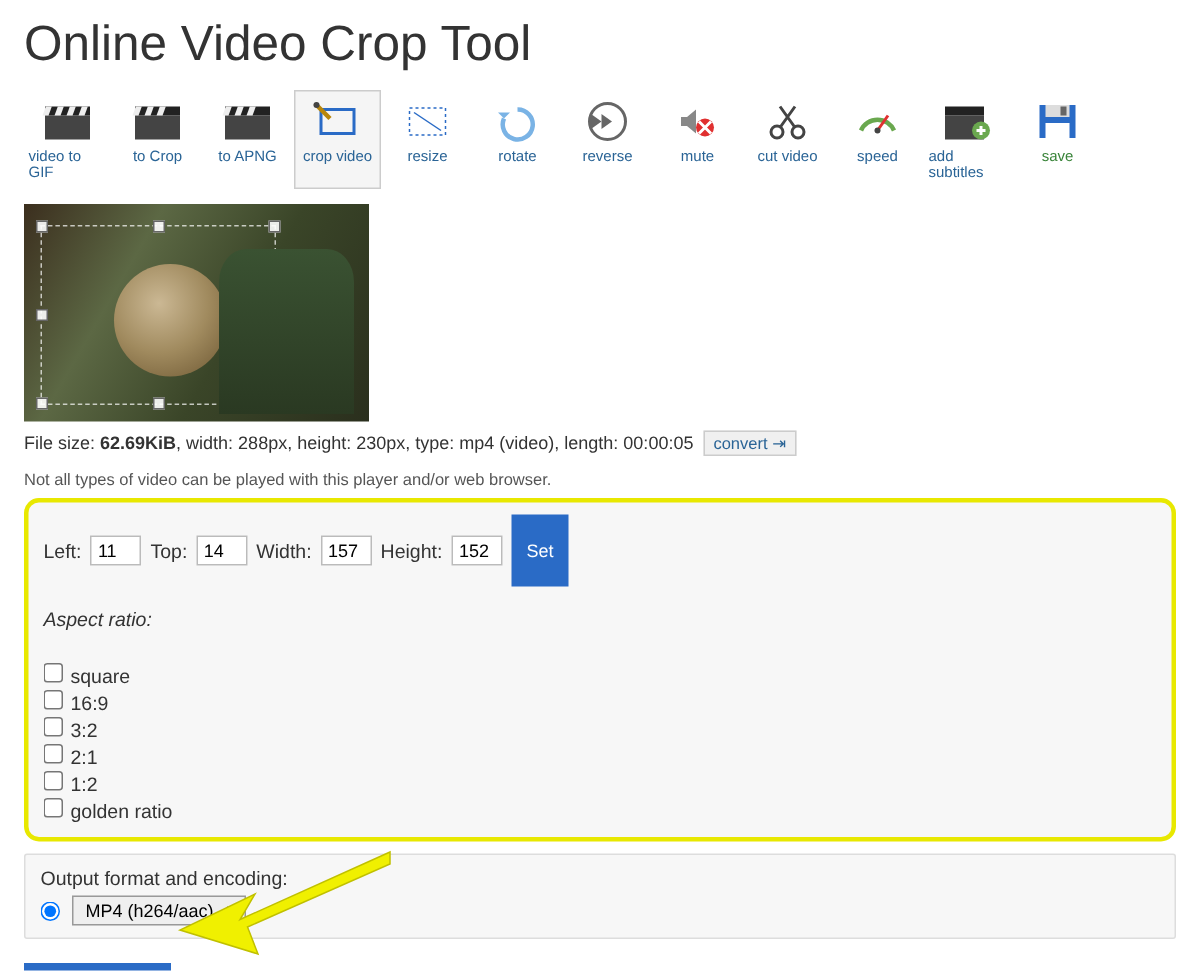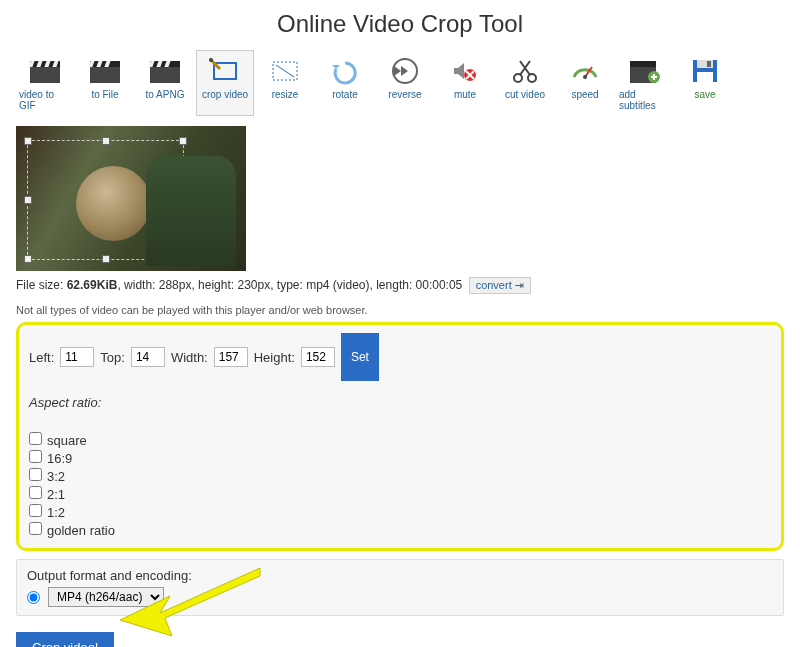--- a/index.html
+++ b/index.html
@@ -1,17 +1,17 @@
 <!DOCTYPE html>
 <html><head>
   <meta charset="utf-8">
   <style>
     * { box-sizing: border-box; margin: 0; padding: 0; }
     body { font-family: Arial, sans-serif; font-size: 13px; color: #333; width: 800px; height: 647px; background: #fff; padding: 10px 16px; position: relative; }
-    .page-title { font-size: 24px; font-weight: normal; color: #333; margin-bottom: 12px; text-align: center; }
+    .page-title { font-size: 33px; font-weight: normal; color: #333; margin-bottom: 12px; }
     .toolbar { display: flex; gap: 2px; margin-bottom: 10px; }
     .tool-item { width: 58px; display: flex; flex-direction: column; align-items: center; justify-content: flex-start; padding: 4px 2px; font-size: 10px; color: #2a6496; text-align: left; cursor: pointer; border: 1px solid transparent; }
     .tool-item.active { border: 1px solid #ccc; background: #f5f5f5; }
     .tool-item.save-item { color: #398439; }
     .tool-icon { width: 36px; height: 32px; margin-bottom: 2px; display: flex; align-items: center; justify-content: center; }
     .tool-label { line-height: 11px; }
     .preview { width: 230px; height: 145px; background: linear-gradient(120deg, #3b2e1e 0%, #5c6844 30%, #3a4528 60%, #2a2f1d 100%); position: relative; margin-bottom: 6px; overflow: hidden; }
     .preview::before { content: ""; position: absolute; left: 60px; top: 40px; width: 75px; height: 75px; border-radius: 50%; background: radial-gradient(circle at 40% 35%, #cbb894 0%, #a08a5e 50%, #6b5530 100%); }
     .preview::after { content: ""; position: absolute; left: 130px; top: 30px; width: 90px; height: 110px; background: linear-gradient(#3a5232, #2a3922); border-radius: 20% 20% 0 0; }
     .crop-box { position: absolute; border: 1px dashed rgba(255,255,255,0.7); left: 11px; top: 14px; width: 157px; height: 120px; }
@@ -65,21 +65,21 @@
   <div class="tool-item">
       <div class="tool-icon">
         <svg width="34" height="28">
           <rect x="2" y="10" width="30" height="16" fill="#444"></rect>
           <rect x="2" y="4" width="30" height="6" fill="#222"></rect>
           <rect x="4" y="4" width="4" height="6" fill="#eee" transform="skewX(-20)"></rect>
           <rect x="12" y="4" width="4" height="6" fill="#eee" transform="skewX(-20)"></rect>
           <rect x="20" y="4" width="4" height="6" fill="#eee" transform="skewX(-20)"></rect>
         </svg>
       </div>
-      <span class="tool-label">to File</span>
+      <span class="tool-label">to Crop</span>
     </div>
   <div class="tool-item">
       <div class="tool-icon">
         <svg width="34" height="28">
           <rect x="2" y="10" width="30" height="16" fill="#444"></rect>
           <rect x="2" y="4" width="30" height="6" fill="#222"></rect>
           <rect x="4" y="4" width="4" height="6" fill="#eee" transform="skewX(-20)"></rect>
           <rect x="12" y="4" width="4" height="6" fill="#eee" transform="skewX(-20)"></rect>
           <rect x="20" y="4" width="4" height="6" fill="#eee" transform="skewX(-20)"></rect>
         </svg>

